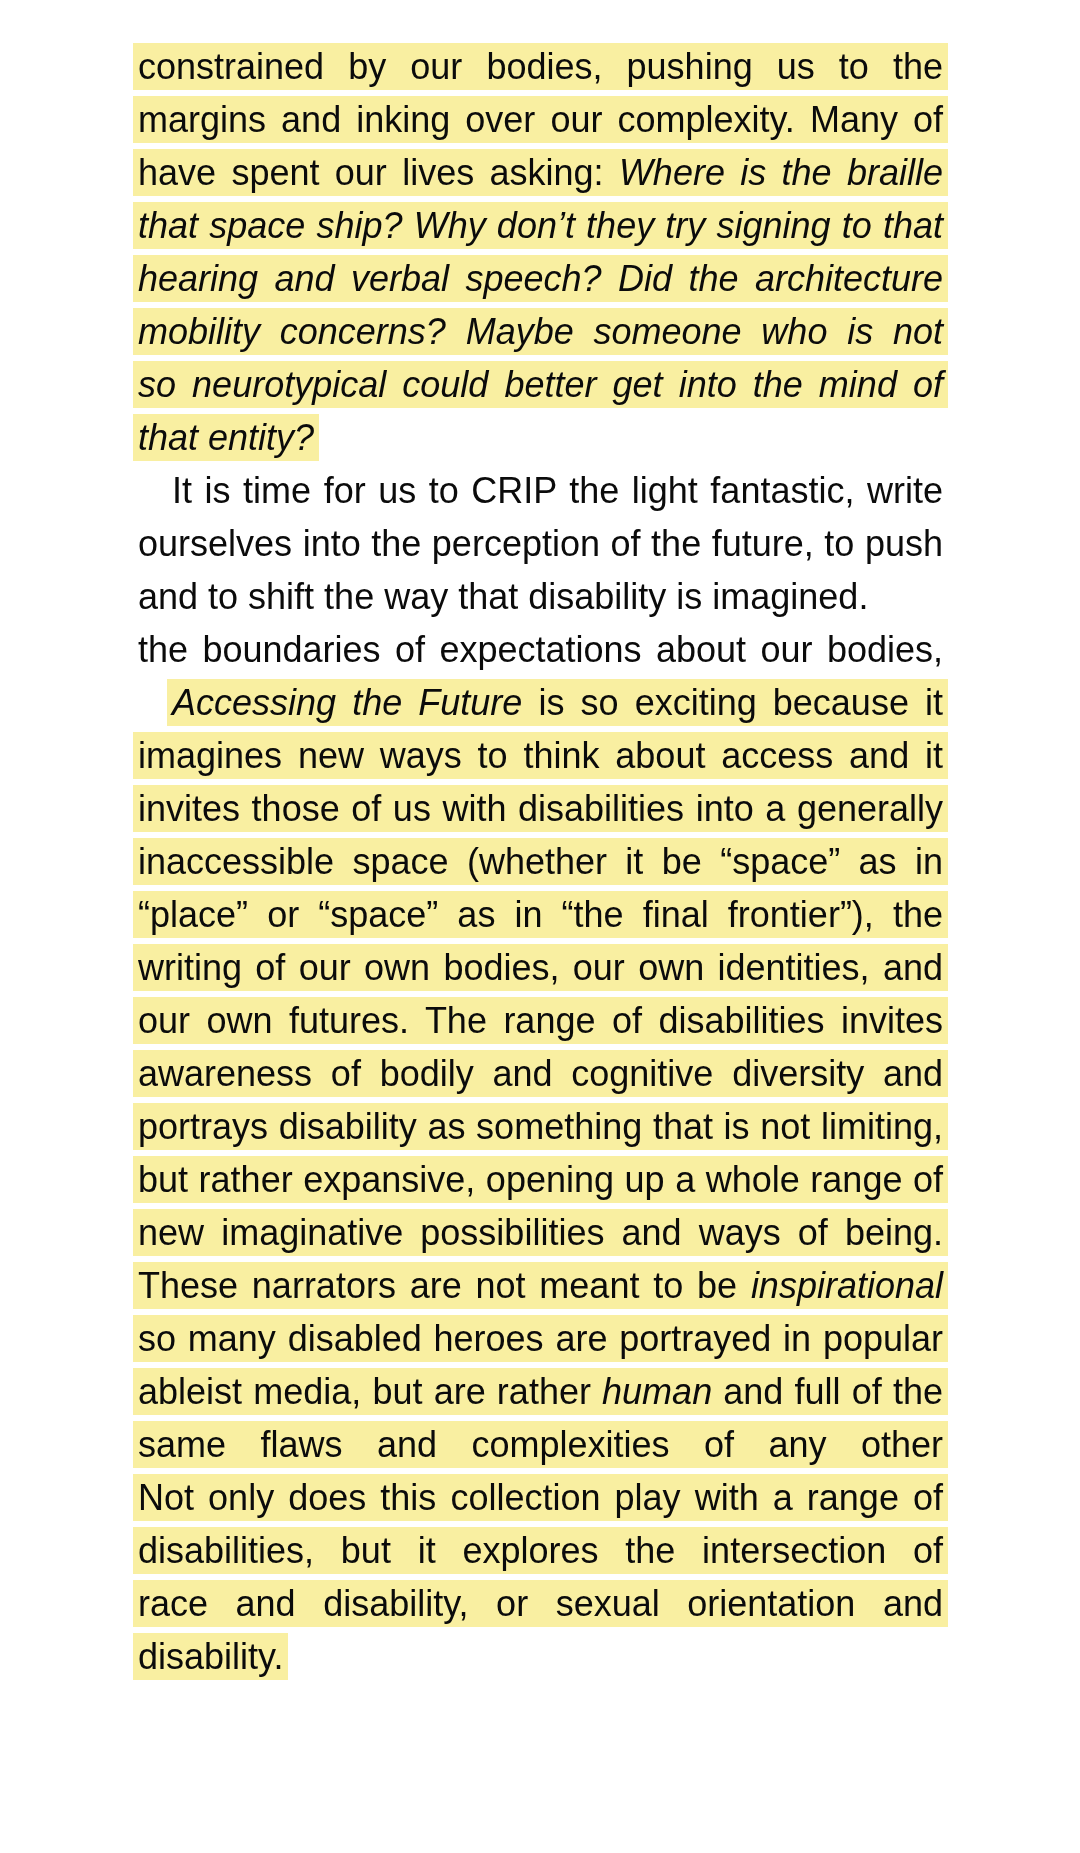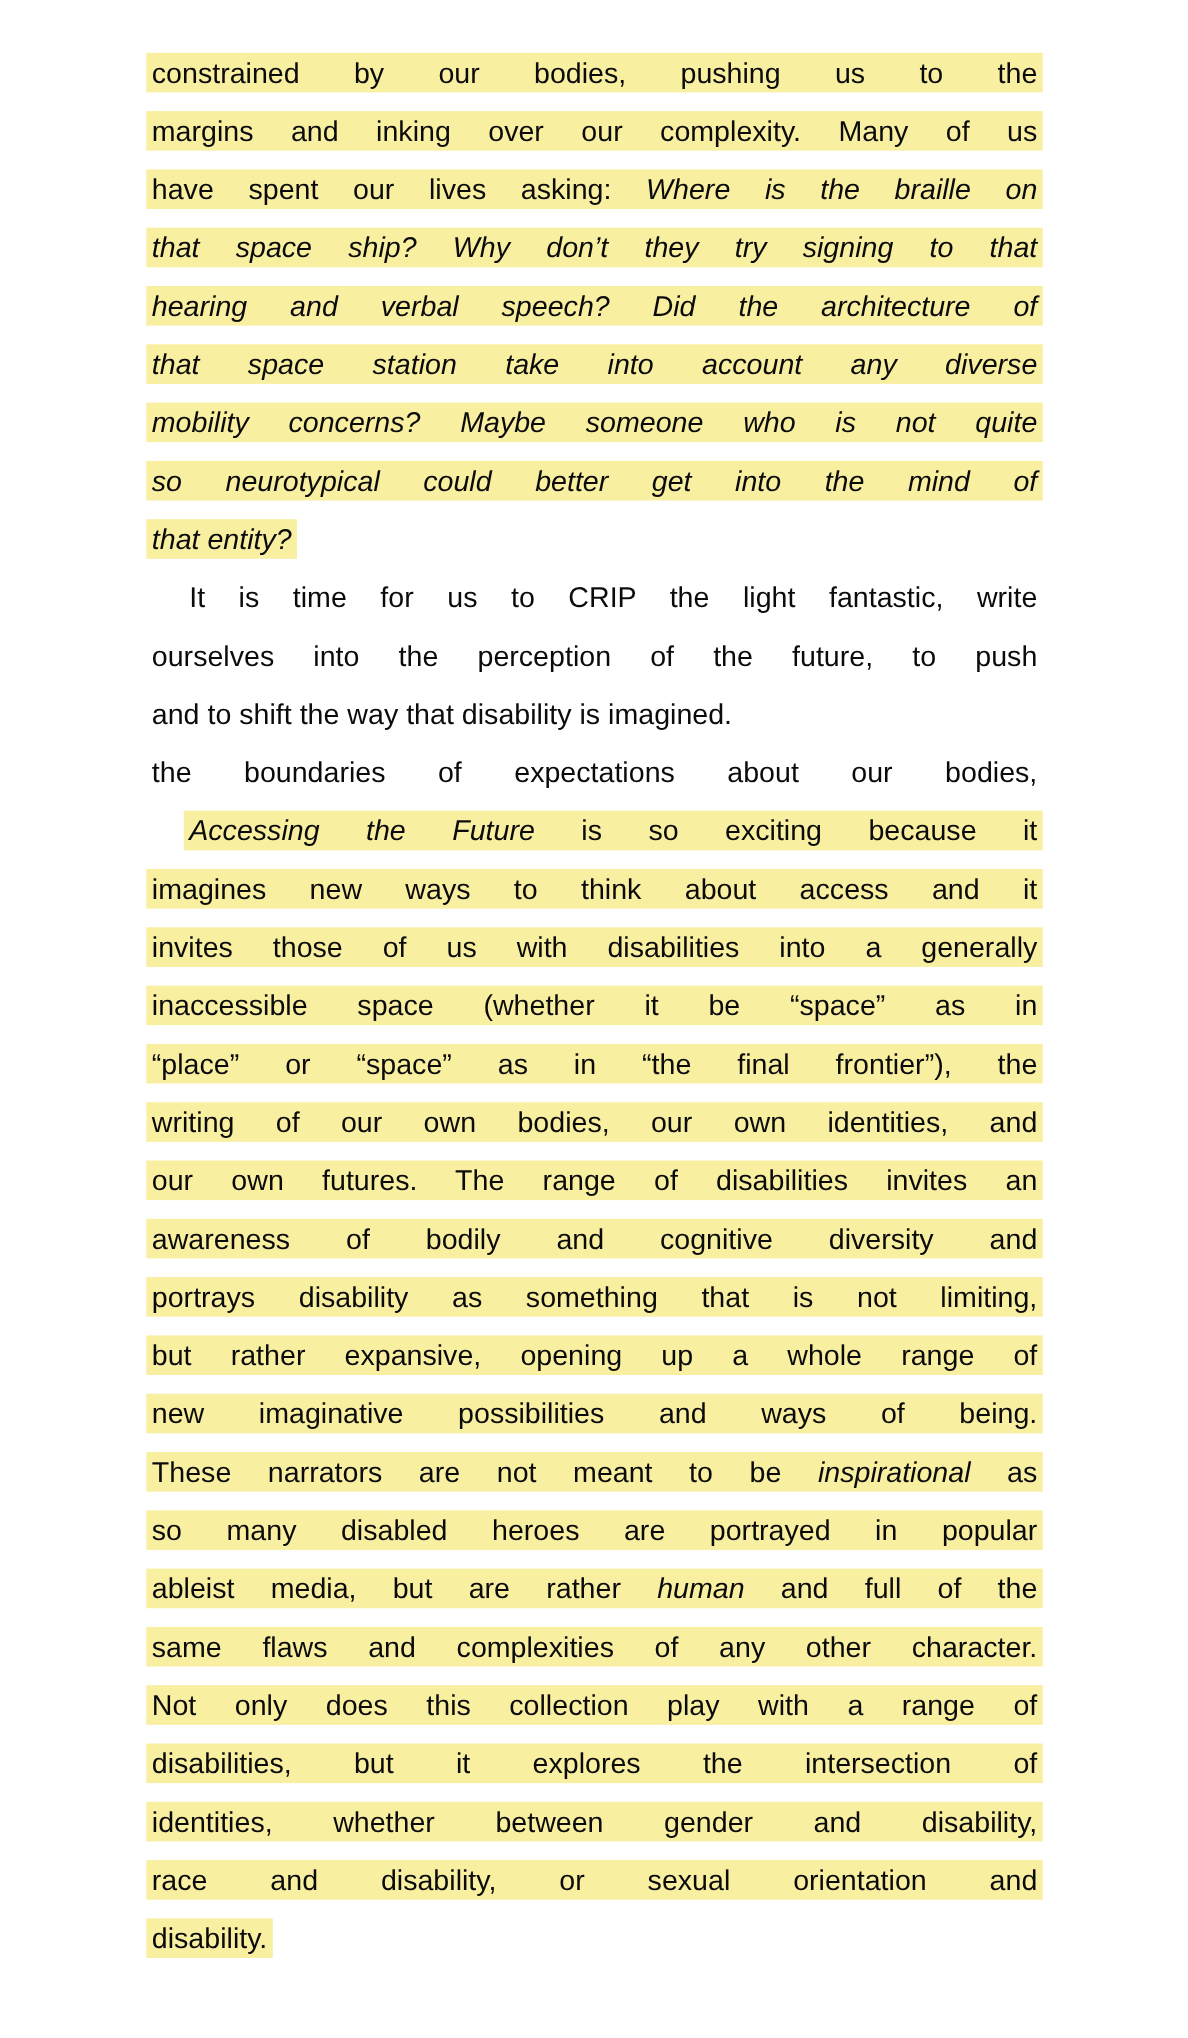--- a/index.html
+++ b/index.html
@@ -10,21 +10,21 @@
   body {
     width: 1080px;
     height: 1853px;
     overflow: hidden;
     font-family: "Liberation Sans", sans-serif;
   }
   .page {
     width: 805px;
     margin-left: 138px;
     padding-top: 40px;
-    font-size: 26px;
+    font-size: 36px;
     color: var(--txt, #0b0b0b);
   }
   .paragraph {
     margin: 0;
     padding: 0;
   }
   .line {
     height: 53px;
     line-height: 53px;
     text-align: justify;
@@ -57,21 +57,20 @@
 </head>
 <body style="background: rgb(255, 255, 255);">
 
 <div class="page">
     <div class="paragraph">
       <div class="line"><mark class="hl"><span class="seg">constrained by our bodies, pushing us to the</span></mark></div>
       <div class="line"><mark class="hl"><span class="seg">margins and inking over our complexity. Many of us</span></mark></div>
       <div class="line"><mark class="hl"><span class="seg">have spent our lives asking: </span><em class="it">Where is the braille on</em></mark></div>
       <div class="line"><mark class="hl"><em class="it">that space ship? Why don’t they try signing to that</em></mark></div>
       <div class="line"><mark class="hl"><em class="it">hearing and verbal speech? Did the architecture of</em></mark></div>
-      <div class="line"><mark class="hl"><em class="it">that space station take into account any diverse</em></mark></div>
       <div class="line"><mark class="hl"><em class="it">mobility concerns? Maybe someone who is not quite</em></mark></div>
       <div class="line"><mark class="hl"><em class="it">so neurotypical could better get into the mind of</em></mark></div>
       <div class="line last"><mark class="hl"><em class="it">that entity?</em></mark></div>
     </div>
     <div class="paragraph">
       <div class="line indent"><span><span class="seg">It is time for us to CRIP the light fantastic, write</span></span></div>
       <div class="line"><span><span class="seg">ourselves into the perception of the future, to push</span></span></div>
       <div class="line last"><span><span class="seg">and to shift the way that disability is imagined.</span></span></div>
       <div class="line"><span><span class="seg">the boundaries of expectations about our bodies,</span></span></div>
     </div>
@@ -86,17 +85,16 @@
       <div class="line"><mark class="hl"><span class="seg">awareness of bodily and cognitive diversity and</span></mark></div>
       <div class="line"><mark class="hl"><span class="seg">portrays disability as something that is not limiting,</span></mark></div>
       <div class="line"><mark class="hl"><span class="seg">but rather expansive, opening up a whole range of</span></mark></div>
       <div class="line"><mark class="hl"><span class="seg">new imaginative possibilities and ways of being.</span></mark></div>
       <div class="line"><mark class="hl"><span class="seg">These narrators are not meant to be </span><em class="it">inspirational</em><span class="seg"> as</span></mark></div>
       <div class="line"><mark class="hl"><span class="seg">so many disabled heroes are portrayed in popular</span></mark></div>
       <div class="line"><mark class="hl"><span class="seg">ableist media, but are rather </span><em class="it">human</em><span class="seg"> and full of the</span></mark></div>
       <div class="line"><mark class="hl"><span class="seg">same flaws and complexities of any other character.</span></mark></div>
       <div class="line"><mark class="hl"><span class="seg">Not only does this collection play with a range of</span></mark></div>
       <div class="line"><mark class="hl"><span class="seg">disabilities, but it explores the intersection of</span></mark></div>
-      <div class="line"><mark class="hl"><span class="seg">identities, whether between gender and disability,</span></mark></div>
       <div class="line"><mark class="hl"><span class="seg">race and disability, or sexual orientation and</span></mark></div>
       <div class="line last"><mark class="hl"><span class="seg">disability.</span></mark></div>
     </div>
   </div>
 
 </body></html>

